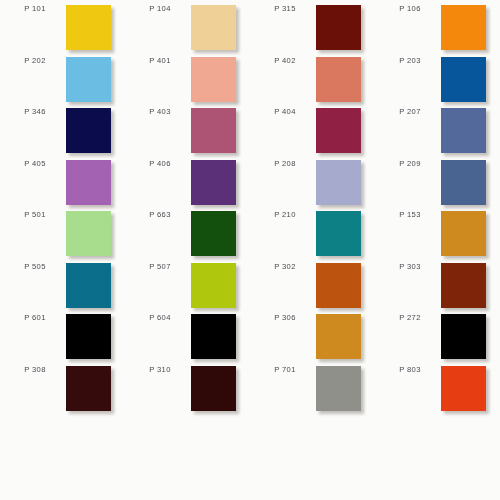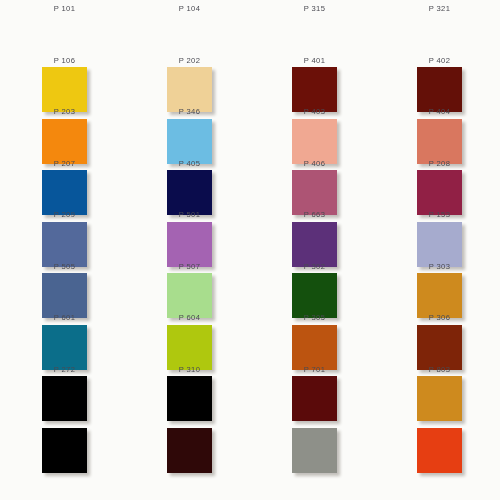--- a/index.html
+++ b/index.html
@@ -25,22 +25,22 @@
     display: grid;
     grid-template-columns: repeat(4, 125px);
     grid-template-rows: repeat(9, 51.5px);
     width: 500px;
     height: 500px;
     box-sizing: border-box;
     padding-top: 5px;
   }
   .swatch-cell {
     display: flex;
-    flex-direction: column;
-    align-items: center;
+    flex-direction: row;
+    align-items: flex-start;
     justify-content: flex-start;
     box-sizing: border-box;
     padding-left: 4px;
   }
   .swatch-label {
     width: 62px;
     flex: 0 0 62px;
     text-align: center;
     font-size: 7.6px;
     letter-spacing: 0.35px;
@@ -81,26 +81,20 @@
           <span class="swatch-chip" style="background: rgb(239, 209, 151);"></span>
         </span>
       </div>
       <div class="swatch-cell">
         <span class="swatch-label">P 315</span>
         <span class="swatch-chip-wrap">
           <span class="swatch-chip" style="background: rgb(107, 16, 8);"></span>
         </span>
       </div>
       <div class="swatch-cell">
-        <span class="swatch-label">P 321</span>
-        <span class="swatch-chip-wrap">
-          <span class="swatch-chip" style="background: rgb(100, 16, 8);"></span>
-        </span>
-      </div>
-      <div class="swatch-cell">
         <span class="swatch-label">P 106</span>
         <span class="swatch-chip-wrap">
           <span class="swatch-chip" style="background: rgb(244, 136, 13);"></span>
         </span>
       </div>
       <div class="swatch-cell">
         <span class="swatch-label">P 202</span>
         <span class="swatch-chip-wrap">
           <span class="swatch-chip" style="background: rgb(108, 189, 227);"></span>
         </span>
@@ -177,20 +171,26 @@
           <span class="swatch-chip" style="background: rgb(168, 221, 141);"></span>
         </span>
       </div>
       <div class="swatch-cell">
         <span class="swatch-label">P 663</span>
         <span class="swatch-chip-wrap">
           <span class="swatch-chip" style="background: rgb(20, 80, 13);"></span>
         </span>
       </div>
       <div class="swatch-cell">
+        <span class="swatch-label">P 210</span>
+        <span class="swatch-chip-wrap">
+          <span class="swatch-chip" style="background: rgb(13, 128, 134);"></span>
+        </span>
+      </div>
+      <div class="swatch-cell">
         <span class="swatch-label">P 153</span>
         <span class="swatch-chip-wrap">
           <span class="swatch-chip" style="background: rgb(206, 138, 30);"></span>
         </span>
       </div>
       <div class="swatch-cell">
         <span class="swatch-label">P 505</span>
         <span class="swatch-chip-wrap">
           <span class="swatch-chip" style="background: rgb(11, 110, 138);"></span>
         </span>
@@ -219,35 +219,35 @@
           <span class="swatch-chip" style="background: rgb(0, 0, 0);"></span>
         </span>
       </div>
       <div class="swatch-cell">
         <span class="swatch-label">P 604</span>
         <span class="swatch-chip-wrap">
           <span class="swatch-chip" style="background: rgb(0, 0, 0);"></span>
         </span>
       </div>
       <div class="swatch-cell">
-        <span class="swatch-label">P 305</span>
-        <span class="swatch-chip-wrap">
-          <span class="swatch-chip" style="background: rgb(90, 10, 10);"></span>
-        </span>
-      </div>
-      <div class="swatch-cell">
         <span class="swatch-label">P 306</span>
         <span class="swatch-chip-wrap">
           <span class="swatch-chip" style="background: rgb(206, 138, 30);"></span>
         </span>
       </div>
       <div class="swatch-cell">
         <span class="swatch-label">P 272</span>
         <span class="swatch-chip-wrap">
           <span class="swatch-chip" style="background: rgb(0, 0, 0);"></span>
+        </span>
+      </div>
+      <div class="swatch-cell">
+        <span class="swatch-label">P 308</span>
+        <span class="swatch-chip-wrap">
+          <span class="swatch-chip" style="background: rgb(53, 11, 11);"></span>
         </span>
       </div>
       <div class="swatch-cell">
         <span class="swatch-label">P 310</span>
         <span class="swatch-chip-wrap">
           <span class="swatch-chip" style="background: rgb(47, 8, 8);"></span>
         </span>
       </div>
       <div class="swatch-cell">
         <span class="swatch-label">P 701</span>

